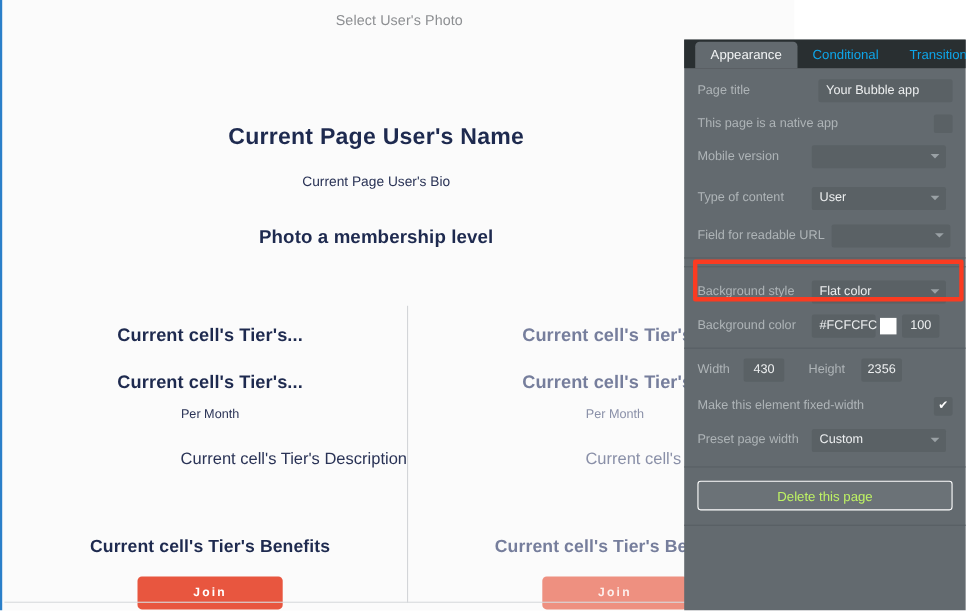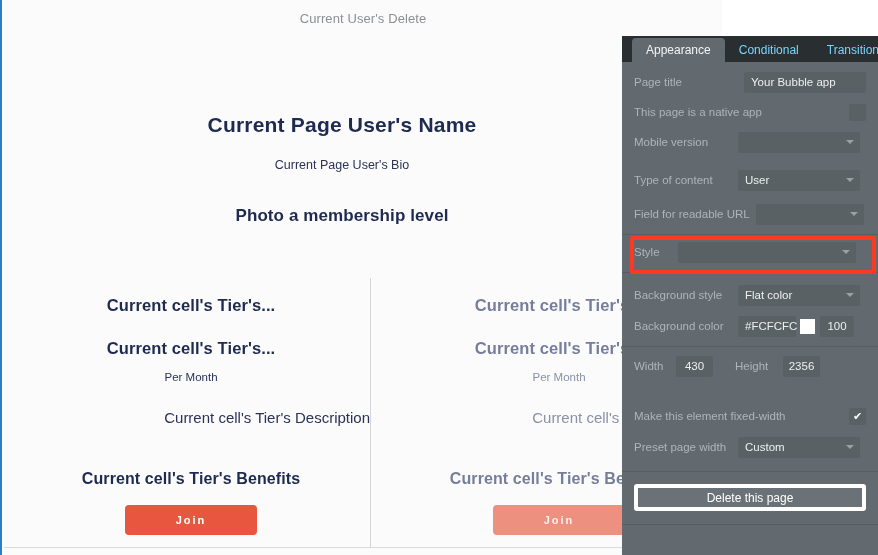--- a/index.html
+++ b/index.html
@@ -54,21 +54,21 @@
   .tier-col .t-line1, .tier-col .t-line2 {
     text-align: center; font-size: 16.5px; font-weight: bold;
     letter-spacing: .1px; white-space: nowrap;
   }
   .tier-col .t-line1 { margin-top: 18px; }
   .tier-col .t-line2 { margin-top: 24px; }
   .tier-col .t-per   { text-align: center; font-size: 11.5px; margin-top: 13px; }
   .tier-col .t-desc  { text-align: right; font-size: 15px; margin-top: 26px; }
   .tier-col .t-ben   {
     text-align: center; font-size: 16px; font-weight: bold;
-    margin-top: 44px; letter-spacing: .1px; white-space: nowrap;
+    margin-top: 63px; letter-spacing: .1px; white-space: nowrap;
   }
   .join-wrap { text-align: center; margin-top: 17px; }
   .join-btn {
     display: inline-block; width: 132px; height: 30px; line-height: 30px;
     border-radius: 4px; border: none; cursor: pointer;
     font-family: "Liberation Sans", sans-serif;
     font-size: 11px; font-weight: bold; letter-spacing: 2px; color: #ffffff;
   }
 
   
@@ -98,21 +98,21 @@
   .panel-title { flex: 1; font-size: 13px; color: #e9ebec; letter-spacing: .2px; }
   .hdr-icons { display: flex; align-items: center; gap: 7px; }
   .hdr-icons svg { display: block; }
 
   .tabstrip {
     height: 26px; background: #292f31;
     display: flex; align-items: flex-end; padding-left: 10px;
   }
   .tab {
     height: 24px; line-height: 24px; padding: 0 14px;
-    font-size: 12px; color: #7dd3fc; cursor: pointer;
+    font-size: 12px; color: #0ea5e9; cursor: pointer;
     border-radius: 4px 4px 0 0;
   }
   .tab.active { background: #636a6f; color: #f2f4f5; }
 
   .panel-body { position: relative; height: 460px; }
 
   .row {
     display: flex; align-items: center;
     padding: 0 12px; height: 26px; margin-top: 4px;
   }
@@ -148,34 +148,34 @@
   .hl-row {
     position: absolute; left: 8px; top: 167px;
     width: 246px; height: 38px;
     border: 4px solid #fb3b21; border-radius: 2px;
     pointer-events: none;
   }
 
   .del-wrap { padding: 0 12px; margin-top: 12px; }
   .del-btn {
     width: 100%; height: 27px;
-    background: #6b7277; border: 4px solid #ffffff; border-radius: 3px;
-    color: #ffffff; font-size: 12px; cursor: pointer;
+    background: #6b7277; border: 1px solid #ffffff; border-radius: 3px;
+    color: #bef264; font-size: 12px; cursor: pointer;
     font-family: "Liberation Sans", sans-serif;
   }
   .panel-foot-rule { height: 1px; background: #575e63; margin-top: 13px; }
 </style>
 </head>
 <body>
 
 <div id="root">
 
   <div class="canvas">
 
-    <div class="ctext photo-ph">Current User's Delete</div>
+    <div class="ctext photo-ph">Select User's Photo</div>
 
     <div class="ctext user-name">Current Page User's Name</div>
 
     <div class="ctext user-bio">Current Page User's Bio</div>
 
     <div class="ctext sel-level">Photo a membership level</div>
 
     <div class="col-divider"></div>
 
     <div class="tier-col left">
@@ -243,27 +243,20 @@
       <div class="row" style="margin-top:8px;">
         <span class="lbl w118">Field for readable URL</span>
         <span class="sel" style="width:108px;">
           <span></span>
           <i class="caret"></i>
         </span>
       </div>
 
       <div class="sep"></div>
 
-      <div class="row">
-        <span class="lbl" style="width:44px;">Style</span>
-        <span class="sel" style="width:178px;">
-          <span></span>
-          <i class="caret"></i>
-        </span>
-      </div>
 
       <div class="sep"></div>
 
       <div class="row" style="margin-top:9px;">
         <span class="lbl w100">Background style</span>
         <span class="sel" style="width:122px;">
           <span>Flat color</span>
           <i class="caret"></i>
         </span>
       </div>
@@ -277,21 +270,21 @@
 
       <div class="sep"></div>
 
       <div class="row" style="margin-top:6px;">
         <span class="lbl" style="width:42px;">Width</span>
         <span class="fld ro" style="width:37px;justify-content:center;">430</span>
         <span class="lbl" style="width:48px;margin-left:22px;">Height</span>
         <span class="fld ro" style="width:37px;justify-content:center;">2356</span>
       </div>
 
-      <div class="row" style="margin-top:24px;align-items:center;">
+      <div class="row" style="margin-top:7px;align-items:center;">
         <span class="lbl" style="flex:1;">Make this element fixed-width</span>
         <span class="chk">✔</span>
       </div>
 
       <div class="row" style="margin-top:5px;">
         <span class="lbl w100">Preset page width</span>
         <span class="sel" style="width:122px;">
           <span>Custom</span>
           <i class="caret"></i>
         </span>

